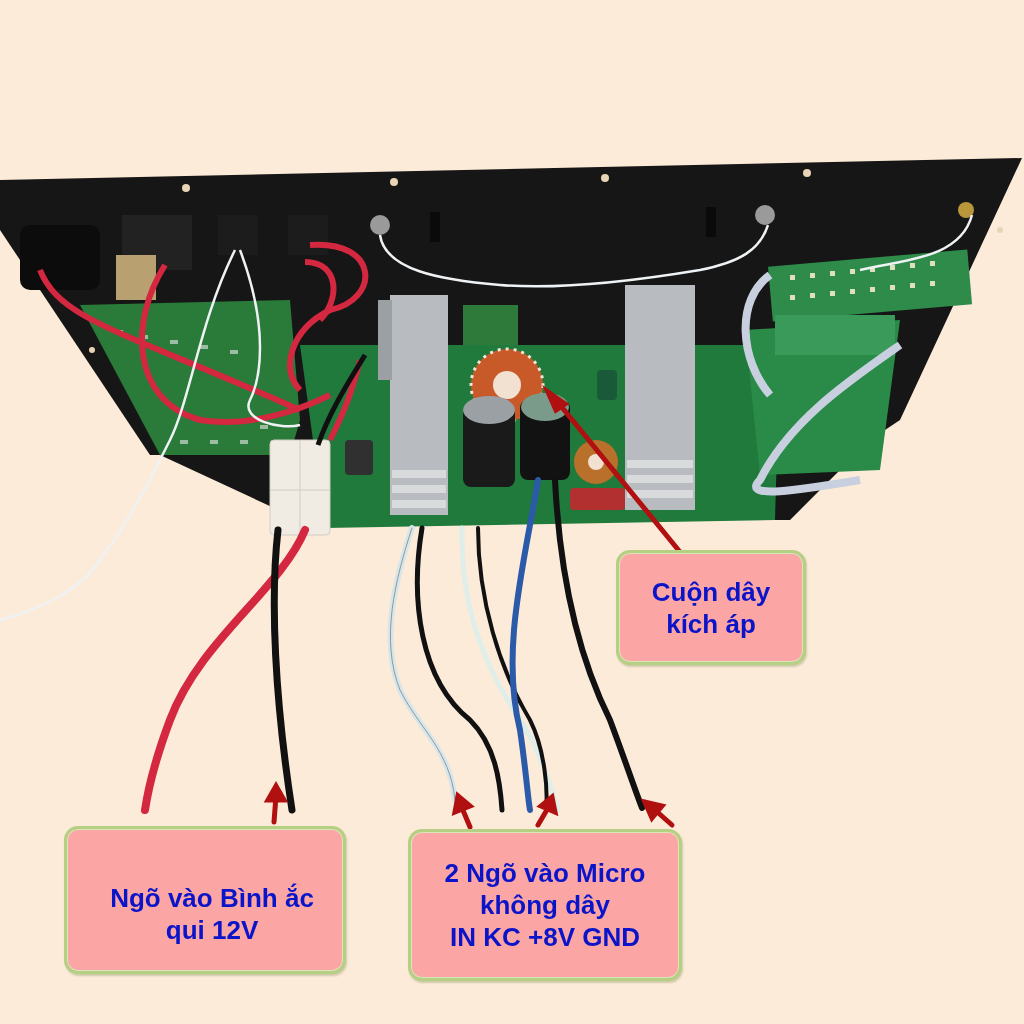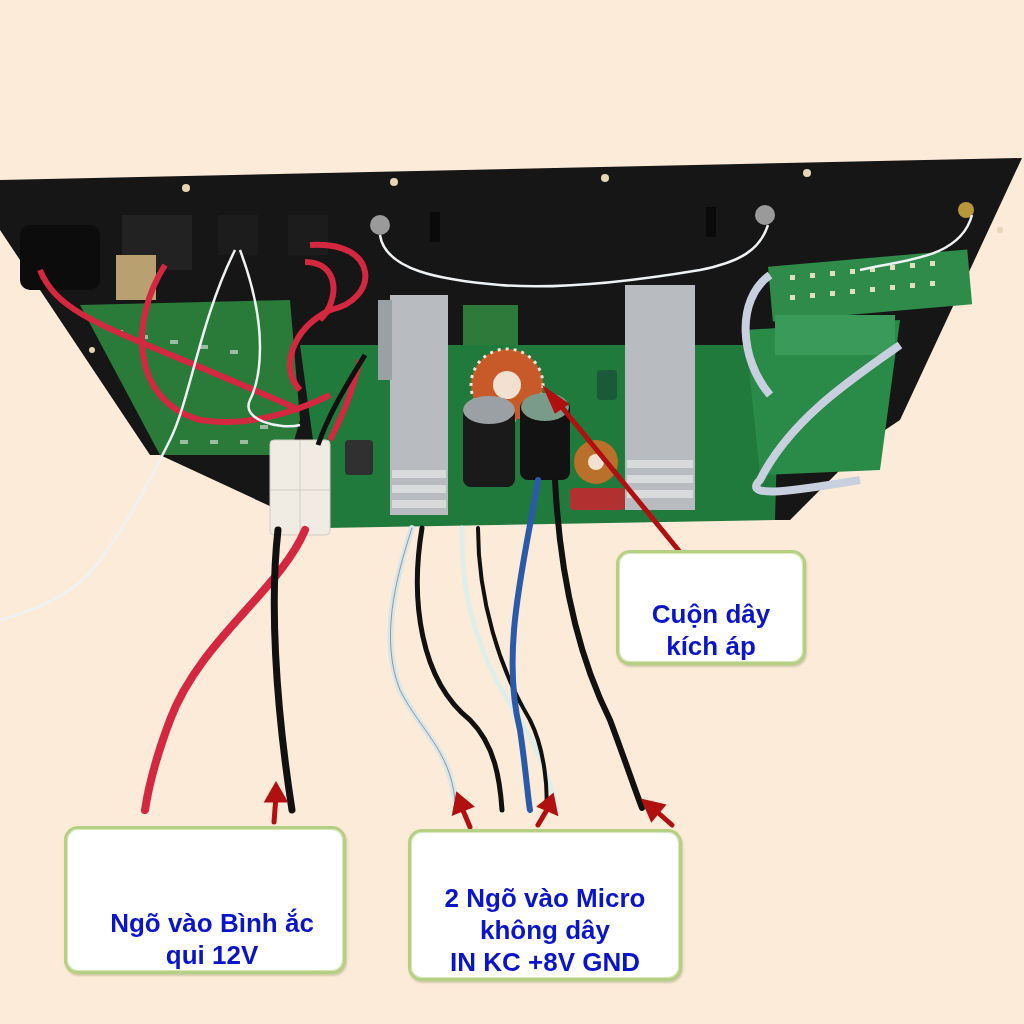--- a/index.html
+++ b/index.html
@@ -1,18 +1,18 @@
 <!DOCTYPE html>
 <html><head>
 <meta charset="utf-8">
 <style>
   html, body { margin:0; padding:0; }
   body { width:1024px; height:1024px; background:#fdebd9; position:relative; overflow:hidden; font-family:"Liberation Sans", sans-serif; }
   .stage { position:absolute; left:0; top:0; width:1024px; height:1024px; }
-  .callout { position:absolute; box-sizing:border-box; border:3px solid #b5cf83; border-radius:14px; background:#ffffff; box-shadow: inset 0 0 0 1px #d9e6b9, 1px 2px 2px rgba(120,140,80,0.35); display:flex; align-items:flex-end; justify-content:center; text-align:center; }
+  .callout { position:absolute; box-sizing:border-box; border:3px solid #b5cf83; border-radius:14px; background:#fca5a5; box-shadow: inset 0 0 0 1px #d9e6b9, 1px 2px 2px rgba(120,140,80,0.35); display:flex; align-items:center; justify-content:center; text-align:center; }
   .callout-text { color:#0a14c8; font-weight:bold; font-size:26px; line-height:32px; white-space:pre-line; }
   #c-coil { left:616px; top:550px; width:190px; height:115px; }
   #c-batt { left:64px; top:826px; width:282px; height:148px; }
   #c-batt .callout-text { padding-top:28px;margin-left:14px; }
   #c-mic { left:364px; top:829px; width:274px; height:152px;margin-left:44px; }
   #c-out { left:665px; top:827px; width:314px; height:184px; }
 </style>
 </head>
 <body>
 

